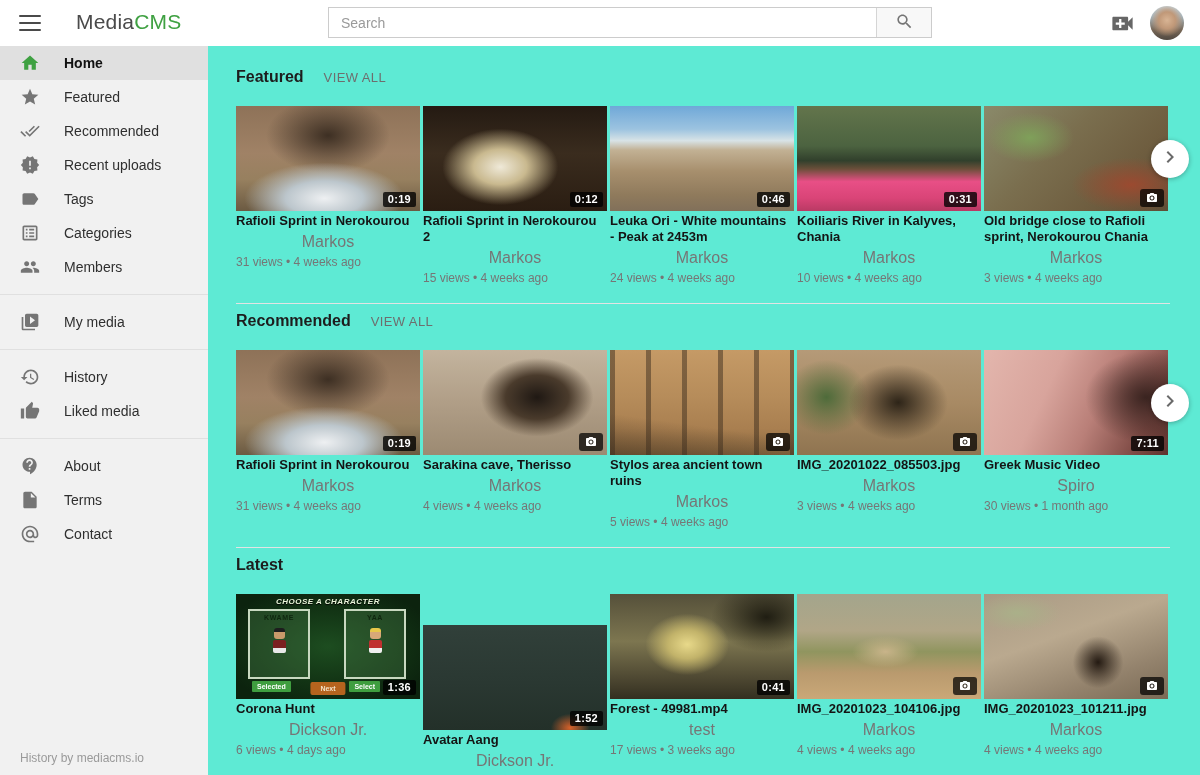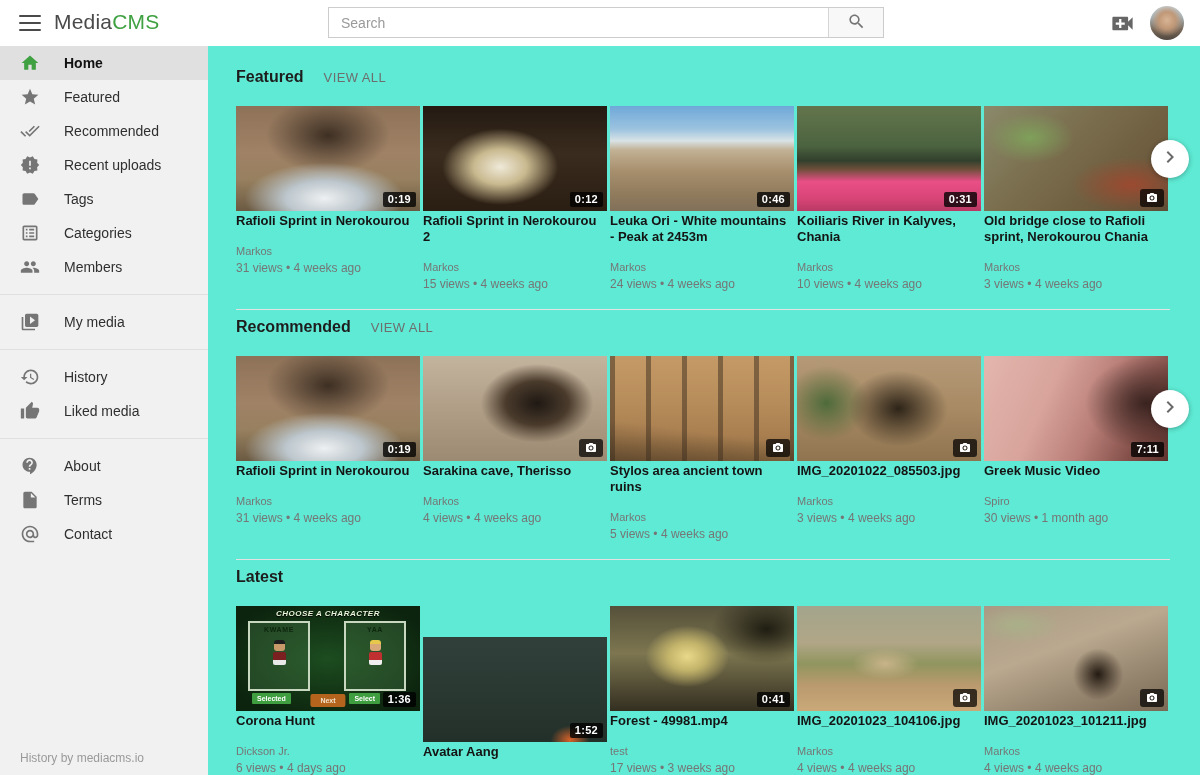--- a/index.html
+++ b/index.html
@@ -3,24 +3,24 @@
 <meta charset="utf-8">
 <title>MediaCMS</title>
 <style>
   * { margin:0; padding:0; box-sizing:border-box; }
   html,body { width:1200px; height:775px; overflow:hidden; font-family:"Liberation Sans", sans-serif; background:#f9f9f9; }
 
   
   .header { position:absolute; top:0; left:0; width:1200px; height:46px; background:#fff; z-index:20; }
   .hamburger { position:absolute; left:19px; top:14px; width:22px; height:18px; cursor:pointer; display:flex; flex-direction:column; justify-content:space-between; padding:1px 0; }
   .hamburger span { display:block; height:2px; background:#4a4a4a; border-radius:1px; }
-  .logo { position:absolute; left:54px; top:10px; font-size:21px; font-weight:500; letter-spacing:.2px; cursor:pointer;text-align:center; }
+  .logo { position:absolute; left:76px; top:10px; font-size:21px; font-weight:500; letter-spacing:.2px; cursor:pointer;text-align:center; }
   .logo .lg-media { color:#4a4a4a; }
   .logo .lg-cms { color:#3fa142; }
-  .search-form { position:absolute; left:328px; top:7px; width:556px; height:31px; display:flex; border:1px solid #ccc; background:#fff; }
+  .search-form { position:absolute; left:328px; top:7px; width:604px; height:31px; display:flex; border:1px solid #ccc; background:#fff; }
   .search-input { flex:1; border:none; outline:none; padding:0 12px; font-size:14px; color:#333; font-family:"Liberation Sans",sans-serif; }
   .search-input::placeholder { color:#9a9a9a; }
   .search-btn { width:55px; border:none; border-left:1px solid #d5d5d5; background:#f8f8f8; cursor:pointer; display:flex; align-items:center; justify-content:center; color:#757575; }
   .search-btn svg { width:19px; height:19px; }
   .header-upload { position:absolute; right:64px; top:10px; width:27px; height:27px; color:#666; cursor:pointer; }
   .header-upload svg { width:27px; height:27px; }
   .avatar { position:absolute; right:16px; top:6px; width:34px; height:34px; border-radius:50%; cursor:pointer;
     background:
       radial-gradient(circle at 50% 42%, #d8b494 0%, #c09878 32%, rgba(0,0,0,0) 62%),
       linear-gradient(180deg, #c8d8e0 0%, #a8b8c0 30%, #786858 70%, #504840 100%);
@@ -43,21 +43,21 @@
   .sec-head { height:22px; }
   .sec-title { font-size:16px; font-weight:700; color:#1d1d1d; }
   .view-all { font-size:13px; color:#6e6e6e; margin-left:20px; letter-spacing:.4px; cursor:pointer; }
   .cards-row { display:flex; gap:3px; margin-top:16px; position:relative; }
   .card { width:184px; flex:none; }
   .thumb { width:184px; height:105px; position:relative; cursor:pointer; background:#888; }
   .duration { position:absolute; right:4px; bottom:4px; background:rgba(0,0,0,0.78); color:#fff; font-size:11px; font-weight:bold; letter-spacing:.3px; padding:1px 5px 2px; border-radius:2px; }
   .cam-badge { position:absolute; right:4px; bottom:4px; width:24px; height:18px; background:rgba(0,0,0,0.72); border-radius:3px; display:flex; align-items:center; justify-content:center; color:#fff; }
   .cam-badge svg { width:12px; height:12px; }
   .m-title { margin-top:2px; font-size:13px; font-weight:700; color:#141414; line-height:16px; display:-webkit-box; -webkit-line-clamp:2; -webkit-box-orient:vertical; overflow:hidden; cursor:pointer; }
-  .m-author { margin-top:16px; font-size:11px; color:#767676; cursor:pointer; }
+  .m-author { margin-top:4px; font-size:16px; color:#767676; cursor:pointer;text-align:center; }
   .m-meta { margin-top:4px; font-size:12px; color:#767676; }
   .section-divider { border:none; border-top:1px solid #e3e3e3; margin-top:18px; }
   .next-btn { position:absolute; top:34px; right:-19px; width:38px; height:38px; border-radius:50%; background:#fff; box-shadow:0 1px 5px rgba(0,0,0,.3); display:flex; align-items:center; justify-content:center; color:#6a6a6a; cursor:pointer; z-index:5; }
   .next-btn svg { width:24px; height:24px; }
 
   
   .thumb-overlay { position:absolute; inset:0; overflow:hidden; }
   .co-heading { position:absolute; top:3px; left:0; right:0; text-align:center; font-size:8px; font-weight:700; font-style:italic; color:#e8f5d8; letter-spacing:.5px; text-shadow:0 1px 1px #000; }
   .co-box { position:absolute; top:15px; width:62px; height:70px; border:2px solid #c8d8c0; background:rgba(70,120,70,.38); }
   .co-box-l { left:12px; } .co-box-r { right:14px; }

